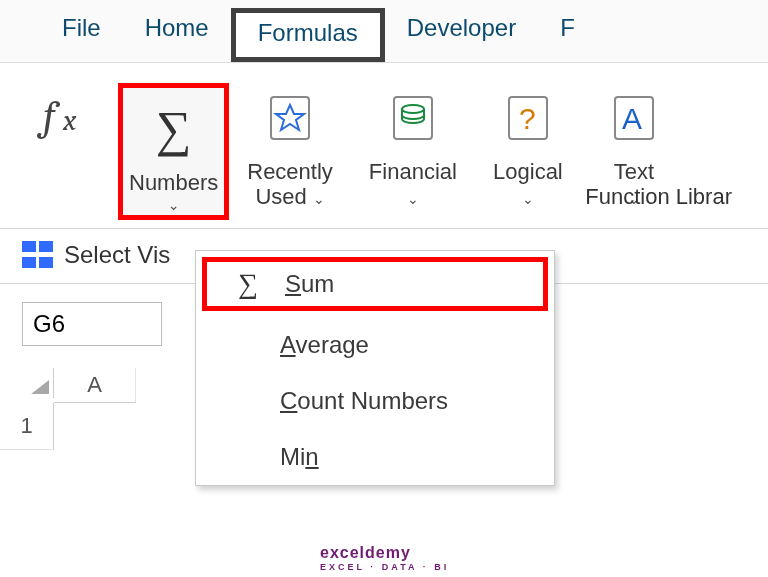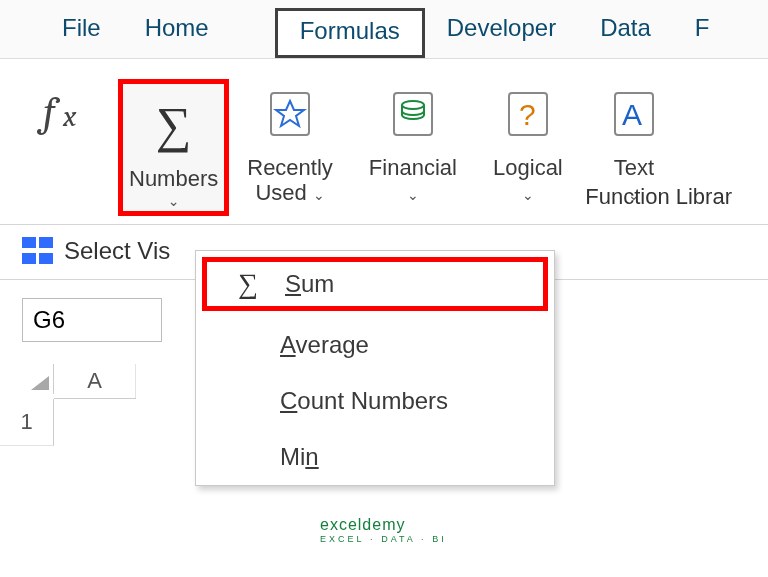--- a/index.html
+++ b/index.html
@@ -21,22 +21,21 @@
     background:#fafafa;
   }
   .tab {
     padding: 6px 22px 10px 22px;
     cursor: default;
   }
   .tab.active {
     background: #fff;
   }
   .highlight-formulas {
-    border: 3px solid #404040;
-    margin-left: 44px;
+    border: 5px solid #404040;
   }
   .ribbon {
     display: flex;
     padding: 20px 0 8px 12px;
     background: #fff;
     border-bottom: 1px solid #d5d5d5;
     position: relative;
   }
   .rb-group {
     display: flex;
@@ -113,35 +112,34 @@
     padding: 14px 18px 14px 30px;
     font-size: 24px;
     color: #3a3a3a;
   }
   .menu-item .iconslot { width:34px; display:flex; justify-content:center; }
   .menu-item .firstletter { text-decoration: underline; }
   .sum-highlight { border:5px solid #ff0000; margin:6px; padding:8px 14px 8px 24px;}
   .sigma { font-family: "Cambria Math", serif; font-size: 50px; line-height:1; color:#333;}
   .sigma-sm { font-size: 28px; }
   .watermark {
-    position:absolute; left:320px; top:516px;
-    font-size:16px; color:#15803d; letter-spacing:1px;
-    font-weight:400; pointer-events:none; z-index:40;
+    position:absolute; left:320px; top:544px;
+    font-size:16px; color:#701a75; letter-spacing:1px;
+    font-weight:700; pointer-events:none; z-index:40;
   }
   .watermark small { display:block; font-size:9px; letter-spacing:3px; }
 </style>
 </head>
 <body>
 
 <div class="tabs">
   <div class="tab">File</div>
   <div class="tab">Home</div>
   <div class="tab active highlight-formulas">Formulas</div>
   <div class="tab">Developer</div>
-  <div class="tab">Data</div>
   <div class="tab">F</div>
 </div>
 
 <div class="ribbon">
   <div class="rb-group">
     <div class="rb-icon">
       <svg width="60" height="60" viewBox="0 0 60 60">
           <text x="8" y="42" font-family="Cambria,serif" font-style="italic" font-size="42" fill="#444">f</text>
           <text x="28" y="42" font-family="Cambria,serif" font-style="italic" font-size="30" fill="#444">x</text>
         </svg>

